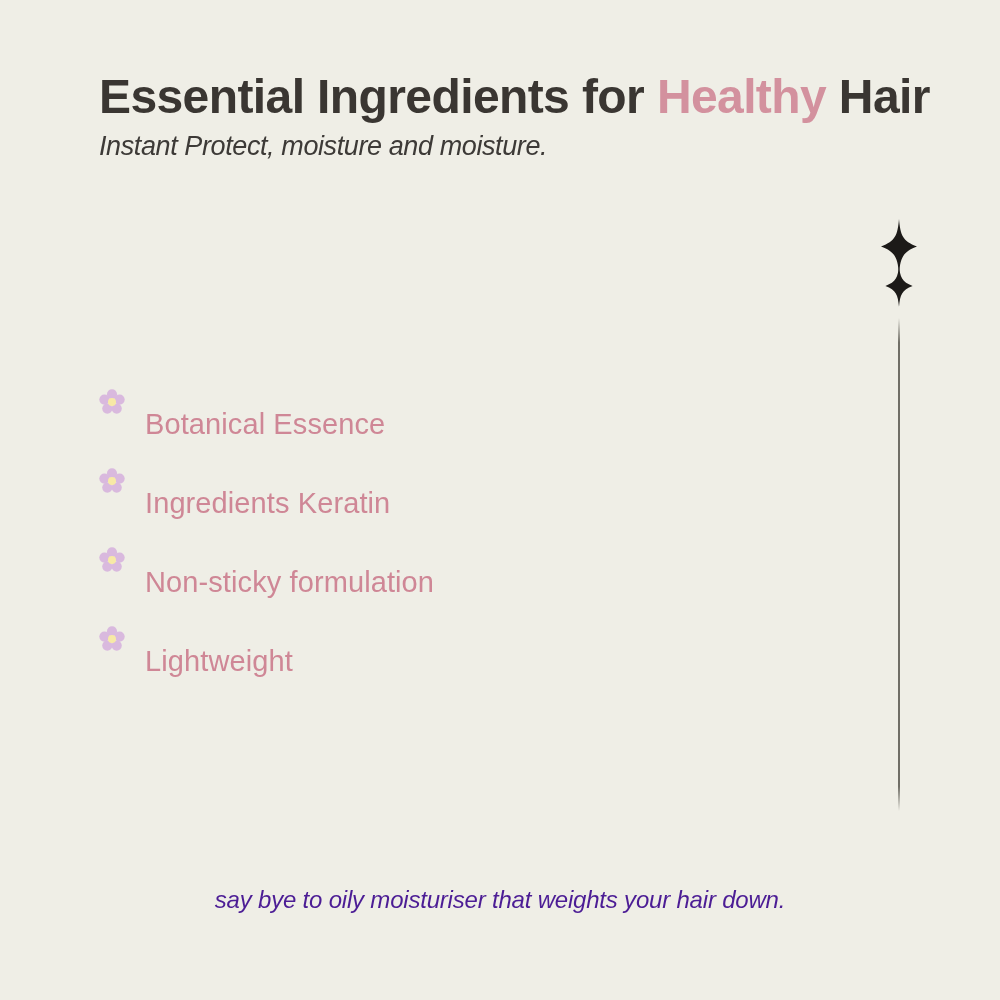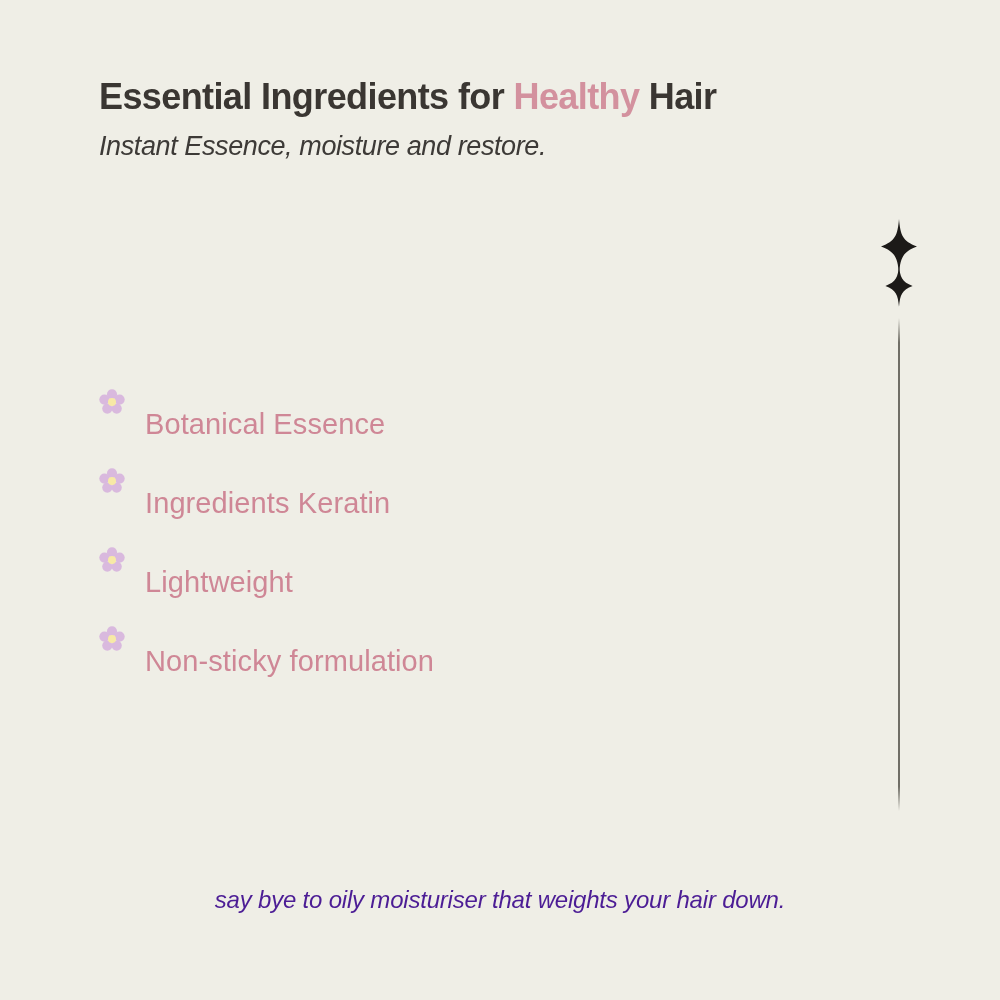--- a/index.html
+++ b/index.html
@@ -23,21 +23,21 @@
     inset:0;
     width:1000px;
     height:1000px;
   }
 
   
   .title {
     position:absolute;
     left:99px;
     top:72px;
-    font-size:36px;
+    font-size:48px;
     font-weight:bold;
     letter-spacing:-0.6px;
     color:#3a3632;
     white-space:nowrap;
     line-height:50px;
   }
   .title .accent { color:#d3919e; }
 
   .subtitle {
     position:absolute;
@@ -124,21 +124,21 @@
     line-height:32px;
   }
 </style>
 </head>
 <body>
 
 <div class="canvas">
 
   <h1 class="title"><span>Essential Ingredients for </span><span class="accent">Healthy</span><span> Hair</span></h1>
 
-  <h2 class="subtitle">Instant Essence, moisture and restore.</h2>
+  <h2 class="subtitle">Instant Protect, moisture and moisture.</h2>
 
   <ul class="ingredient-list">
 
     <li class="ingredient-item">
       <span class="bullet-flower">
         <svg viewBox="0 0 26 26" width="26" height="26" aria-hidden="true">
           <g fill="#d9b9de">
             <circle cx="13" cy="5.4" r="5.1"></circle>
             <circle cx="20.6" cy="10.6" r="5.1"></circle>
             <circle cx="17.7" cy="19.6" r="5.1"></circle>
@@ -174,37 +174,37 @@
           <g fill="#d9b9de">
             <circle cx="13" cy="5.4" r="5.1"></circle>
             <circle cx="20.6" cy="10.6" r="5.1"></circle>
             <circle cx="17.7" cy="19.6" r="5.1"></circle>
             <circle cx="8.3" cy="19.6" r="5.1"></circle>
             <circle cx="5.4" cy="10.6" r="5.1"></circle>
           </g>
           <circle cx="13" cy="13" r="4" fill="#f7e9a6"></circle>
         </svg>
       </span>
+      <span class="ingredient-label">Non-sticky formulation</span>
+    </li>
+
+    <li class="ingredient-item">
+      <span class="bullet-flower">
+        <svg viewBox="0 0 26 26" width="26" height="26" aria-hidden="true">
+          <g fill="#d9b9de">
+            <circle cx="13" cy="5.4" r="5.1"></circle>
+            <circle cx="20.6" cy="10.6" r="5.1"></circle>
+            <circle cx="17.7" cy="19.6" r="5.1"></circle>
+            <circle cx="8.3" cy="19.6" r="5.1"></circle>
+            <circle cx="5.4" cy="10.6" r="5.1"></circle>
+          </g>
+          <circle cx="13" cy="13" r="4" fill="#f7e9a6"></circle>
+        </svg>
+      </span>
       <span class="ingredient-label">Lightweight</span>
-    </li>
-
-    <li class="ingredient-item">
-      <span class="bullet-flower">
-        <svg viewBox="0 0 26 26" width="26" height="26" aria-hidden="true">
-          <g fill="#d9b9de">
-            <circle cx="13" cy="5.4" r="5.1"></circle>
-            <circle cx="20.6" cy="10.6" r="5.1"></circle>
-            <circle cx="17.7" cy="19.6" r="5.1"></circle>
-            <circle cx="8.3" cy="19.6" r="5.1"></circle>
-            <circle cx="5.4" cy="10.6" r="5.1"></circle>
-          </g>
-          <circle cx="13" cy="13" r="4" fill="#f7e9a6"></circle>
-        </svg>
-      </span>
-      <span class="ingredient-label">Non-sticky formulation</span>
     </li>
 
   </ul>
 
   <div class="ornament">
     <svg class="sparkle-stack" width="80" height="120" viewBox="0 0 80 120" aria-hidden="true">
 
       <path d="M39 14 C40.4 30.2 42.6 36.1 57 41.5 C42.6 46.9 40.4 52.8 39 69
                C37.6 52.8 35.4 46.9 21 41.5 C35.4 36.1 37.6 30.2 39 14 Z" fill="#1c1a18"></path>
 

